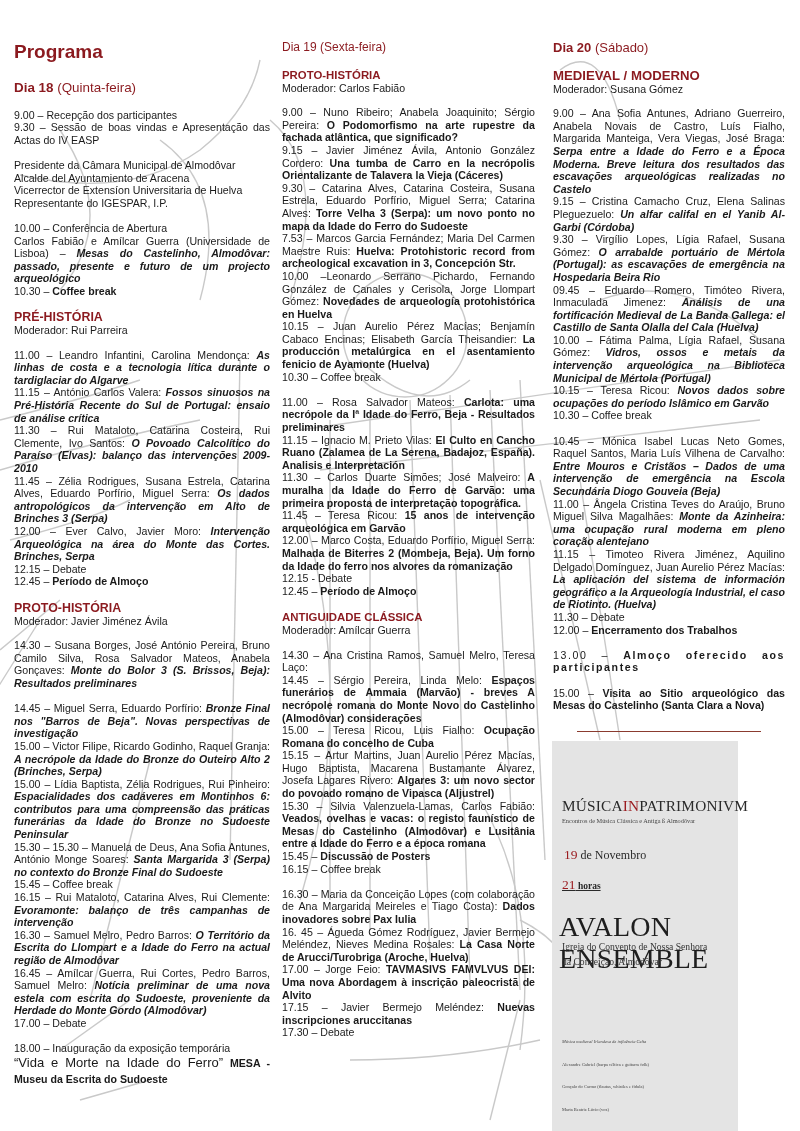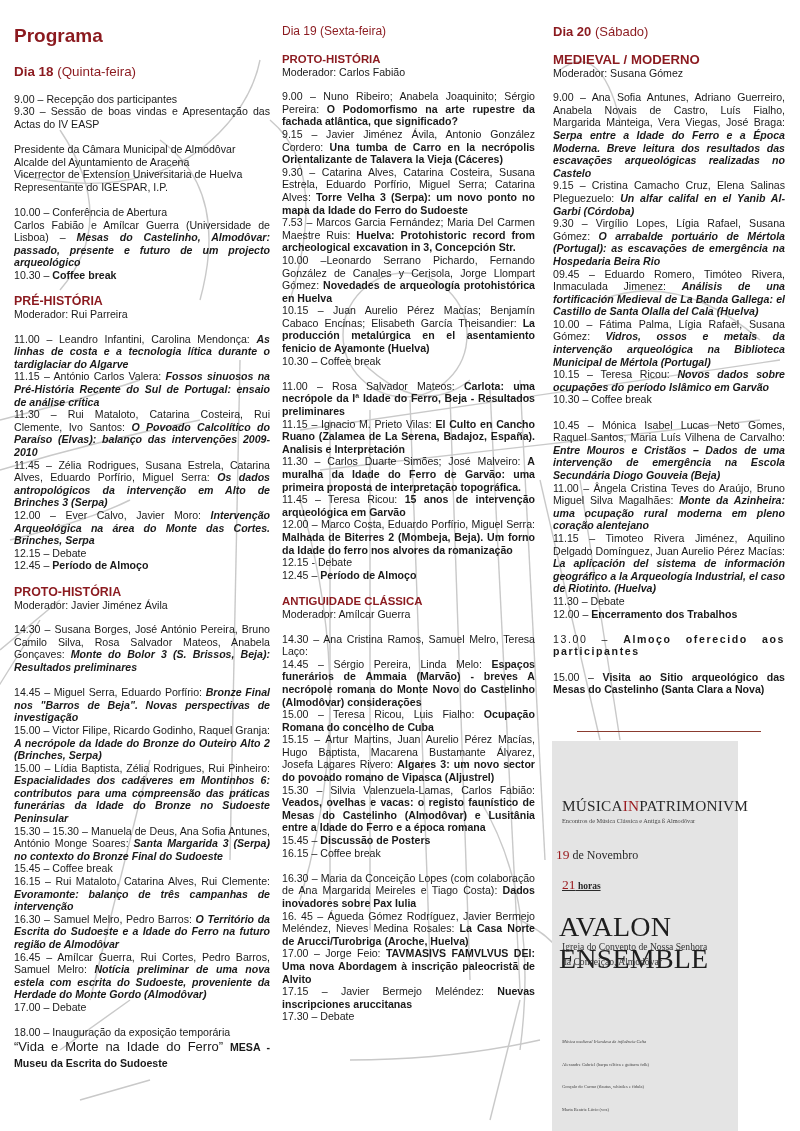--- a/index.html
+++ b/index.html
@@ -1,21 +1,21 @@
 <!DOCTYPE html>
 <html><head>
 <meta charset="utf-8">
 <style>
   html, body { margin:0; padding:0; }
   body {
     width:800px; height:1131px; background:#ffffff; position:relative; overflow:hidden;
     font-family:"Liberation Sans", sans-serif; color:#1a1a1a;
   }
   .bg-art { position:absolute; left:0; top:0; width:800px; height:1131px; z-index:0; pointer-events:none; }
-  .col { position:absolute; top:0; z-index:1; font-size:10.6px; line-height:12.6px; text-align:justify; }
+  .col { position:absolute; top:16px; z-index:1; font-size:10.6px; line-height:12.6px; text-align:justify; }
   .col1 { left:14px; width:256px; }
   .col2 { left:282px; width:253px; }
   .col3 { left:553px; width:232px; }
   .title { color:#8b1a1f; font-size:19px; font-weight:bold; margin:25px 0 0 0; line-height:22px; }
   .day { color:#8b1a1f; font-size:13.4px; margin-top:17px; line-height:16px; }
   .day b { font-weight:bold; }
   .day .sub { font-weight:normal; }
   .day.small { font-size:12px; font-weight:normal; margin-top:23px; }
   .day.big { font-size:13px; margin-top:24px; }
   .section { color:#8b1a1f; font-size:12.4px; font-weight:bold; line-height:14px; }
@@ -27,21 +27,21 @@
   .bd { font-weight:bold; }
   .spaced { letter-spacing:1.6px; }
   .sep { position:absolute; left:577px; top:731px; width:184px; height:1.4px; background:#8b3b2f; z-index:1; }
   .concert {
     position:absolute; left:552px; top:741px; width:186px; height:390px; background:#e4e4e4; z-index:1;
     font-family:"Liberation Serif", serif; color:#2a2a2a;
   }
   .c-brand { position:absolute; left:10px; top:56px; font-size:15.3px; letter-spacing:0.2px; color:#2a2a2a; }
   .c-brand .red { color:#9b1c20; }
   .c-tag { position:absolute; left:10px; top:76px; font-size:6.3px; color:#444; white-space:nowrap; }
-  .c-date { position:absolute; left:4px; top:106px; font-size:12px; }
+  .c-date { position:absolute; left:12px; top:106px; font-size:12px; }
   .c-date .num, .c-time .num { color:#9b1c20; font-size:13.5px; }
   .c-time { position:absolute; left:10px; top:136px; font-size:9.5px;text-decoration:underline; }
   .c-time .lbl { font-weight:bold; }
   .c-name { position:absolute; left:7px; top:170px; font-size:28px; letter-spacing:0.2px; color:#1e1e1e; }
   .c-venue { position:absolute; left:10px; top:198px; font-size:9.6px; line-height:15px; color:#333; }
   .c-list { position:absolute; left:10px; top:290px; font-size:4.5px; line-height:22.5px; color:#444; font-style:italic; }
 </style>
 </head>
 <body>
 
@@ -111,21 +111,21 @@
   <div class="section">PROTO-HISTÓRIA</div>
   <p class="mod">Moderador: Javier Jiménez Ávila</p>
   <p><span>14.30 – Susana Borges, José António Pereira, Bruno Camilo Silva, Rosa Salvador Mateos, Anabela Gonçaves: </span><span class="it">Monte do Bolor 3 (S. Brissos, Beja): Resultados preliminares</span></p>
   <div class="gap"></div>
   <p><span>14.45 – Miguel Serra, Eduardo Porfírio: </span><span class="it">Bronze Final nos "Barros de Beja". Novas perspectivas de investigação</span></p>
   <p><span>15.00 – Victor Filipe, Ricardo Godinho, Raquel Granja: </span><span class="it">A necrópole da Idade do Bronze do Outeiro Alto 2 (Brinches, Serpa)</span></p>
   <p><span>15.00 – Lídia Baptista, Zélia Rodrigues, Rui Pinheiro: </span><span class="it">Espacialidades dos cadáveres em Montinhos 6: contributos para uma compreensão das práticas funerárias da Idade do Bronze no Sudoeste Peninsular</span></p>
   <p><span>15.30 – 15.30 – Manuela de Deus, Ana Sofia Antunes, António Monge Soares: </span><span class="it">Santa Margarida 3 (Serpa) no contexto do Bronze Final do Sudoeste</span></p>
   <p>15.45 – Coffee break</p>
   <p><span>16.15 – Rui Mataloto, Catarina Alves, Rui Clemente: </span><span class="it">Evoramonte: balanço de três campanhas de intervenção</span></p>
-  <p><span>16.30 – Samuel Melro, Pedro Barros: </span><span class="it">O Território da Escrita do Sudoeste e a Idade do Ferro na futuro região de Almodôvar</span></p>
+  <p><span>16.30 – Samuel Melro, Pedro Barros: </span><span class="it">O Território da Escrita do Llompart e a Idade do Ferro na actual região de Almodôvar</span></p>
   <p><span>16.45 – Amílcar Guerra, Rui Cortes, Pedro Barros, Samuel Melro: </span><span class="it">Notícia preliminar de uma nova estela com escrita do Sudoeste, proveniente da Herdade do Monte Gordo (Almodôvar)</span></p>
   <p>17.00 – Debate</p>
   <div class="gap"></div>
   <p>18.00 – Inauguração da exposição temporária</p>
   <p style="font-size:13px;line-height:15px;"><span>“Vida e Morte na Idade do Ferro”</span> <span class="bd" style="font-size:10.6px">MESA - Museu da Escrita do Sudoeste</span></p>
 </div>
 
 <div class="col col2">
   <div class="day small"><span>Dia 19</span> <span>(Sexta-feira)</span></div>
   <div class="gap"></div>

